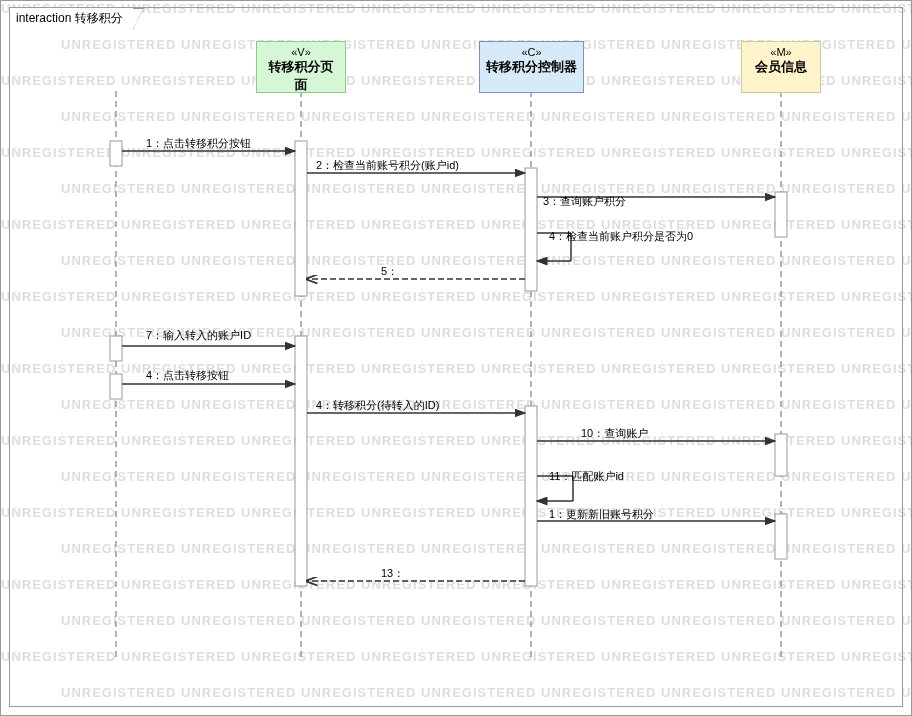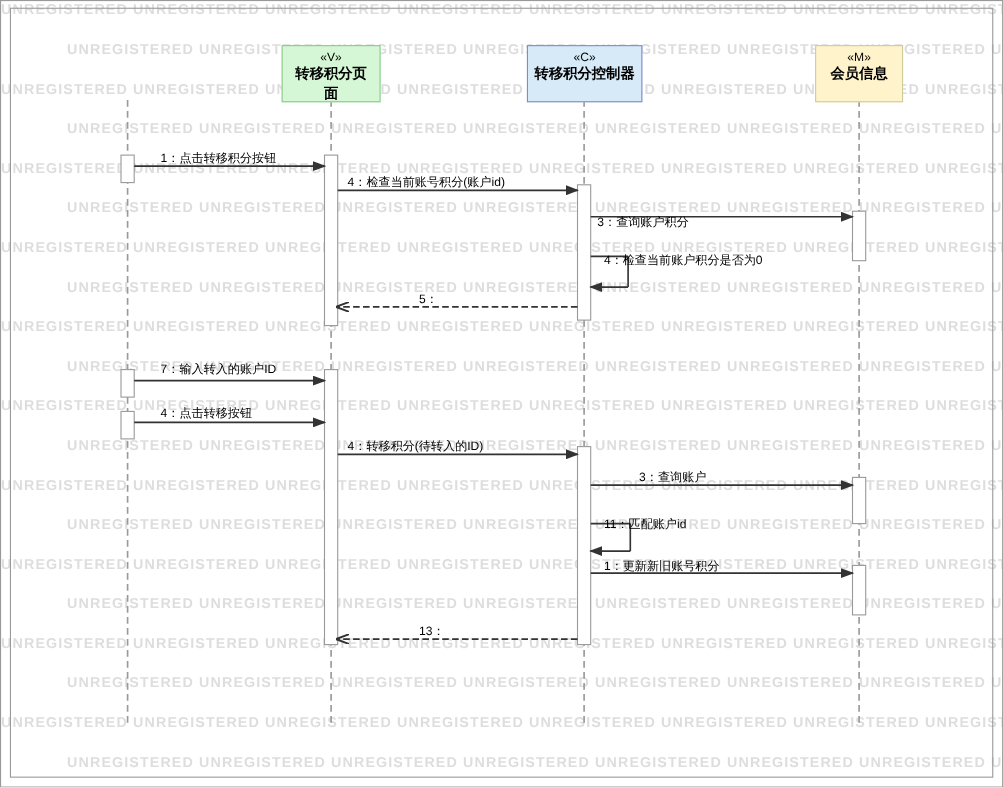--- a/index.html
+++ b/index.html
@@ -267,20 +267,27 @@
       <span class="watermark-text" style="left: 60px; top: 684px; transform: rotate(0deg);">UNREGISTERED</span>
       <span class="watermark-text" style="left: 180px; top: 684px; transform: rotate(0deg);">UNREGISTERED</span>
       <span class="watermark-text" style="left: 300px; top: 684px; transform: rotate(0deg);">UNREGISTERED</span>
       <span class="watermark-text" style="left: 420px; top: 684px; transform: rotate(0deg);">UNREGISTERED</span>
       <span class="watermark-text" style="left: 540px; top: 684px; transform: rotate(0deg);">UNREGISTERED</span>
       <span class="watermark-text" style="left: 660px; top: 684px; transform: rotate(0deg);">UNREGISTERED</span>
       <span class="watermark-text" style="left: 780px; top: 684px; transform: rotate(0deg);">UNREGISTERED</span>
       <span class="watermark-text" style="left: 900px; top: 684px; transform: rotate(0deg);">UNREGISTERED</span>
     </div>
 
+  <div style="position:absolute;top:6px;left:8px;z-index:12;display:flex;align-items:flex-end;">
+    <div style="background:#fff;border:1px solid #999;border-bottom:none;padding:2px 10px 2px 6px;font-size:12px;position:relative;">
+      <span style="font-size:12px;">interaction 转移积分</span>
+      <div style="position:absolute;right:-10px;bottom:0;width:0;height:0;border-top:20px solid #fff;border-right:10px solid transparent;border-bottom:0 solid transparent;"></div>
+      <div style="position:absolute;right:-11px;bottom:0;width:0;height:0;border-top:21px solid #999;border-right:11px solid transparent;z-index:-1;"></div>
+    </div>
+  </div>
 
   <div id="lifelines-layer"></div>
 
   <svg class="arrows" id="arrows-svg">
 
     <line x1="115" y1="90" x2="115" y2="660" stroke="#999" stroke-width="1.5" stroke-dasharray="6,4"></line>
 
     <line x1="300" y1="90" x2="300" y2="660" stroke="#999" stroke-width="1.5" stroke-dasharray="6,4"></line>
 
     <line x1="530" y1="90" x2="530" y2="660" stroke="#999" stroke-width="1.5" stroke-dasharray="6,4"></line>
@@ -339,28 +346,28 @@
       <marker id="arrowhead" markerWidth="8" markerHeight="6" refX="7" refY="3" orient="auto">
         <polygon points="0 0, 8 3, 0 6" fill="#333"></polygon>
       </marker>
       <marker id="arrowhead-open" markerWidth="8" markerHeight="6" refX="7" refY="3" orient="auto">
         <polyline points="0 0, 8 3, 0 6" fill="none" stroke="#333" stroke-width="1.2"></polyline>
       </marker>
     </defs>
   </svg>
 
   <div class="arrow-label" style="left:145px; top:135px;">1：点击转移积分按钮</div>
-  <div class="arrow-label" style="left:315px; top:157px;">4：检查当前账号积分(账户id)</div>
+  <div class="arrow-label" style="left:315px; top:157px;">2：检查当前账号积分(账户id)</div>
   <div class="arrow-label" style="left:542px; top:181px;margin-top:12px;">3：查询账户积分</div>
   <div class="arrow-label" style="left:548px; top:228px;">4：检查当前账户积分是否为0</div>
   <div class="arrow-label" style="left:380px; top:263px;">5：</div>
   <div class="arrow-label" style="left:145px; top:327px;">7：输入转入的账户ID</div>
   <div class="arrow-label" style="left:145px; top:367px;">4：点击转移按钮</div>
   <div class="arrow-label" style="left:315px; top:397px;">4：转移积分(待转入的ID)</div>
-  <div class="arrow-label" style="left:580px; top:425px;">3：查询账户</div>
+  <div class="arrow-label" style="left:580px; top:425px;">10：查询账户</div>
   <div class="arrow-label" style="left:548px; top:468px;">11：匹配账户id</div>
   <div class="arrow-label" style="left:548px; top:506px;">1：更新新旧账号积分</div>
   <div class="arrow-label" style="left:380px; top:565px;">13：</div>
 
 
   <div class="lifeline-box view-box" style="position:absolute;top:40px;left:255px;width:90px;height:52px;text-align:center;">
     <span class="stereotype">«V»</span>
     <span class="name">转移积分页面</span>
   </div>
 

